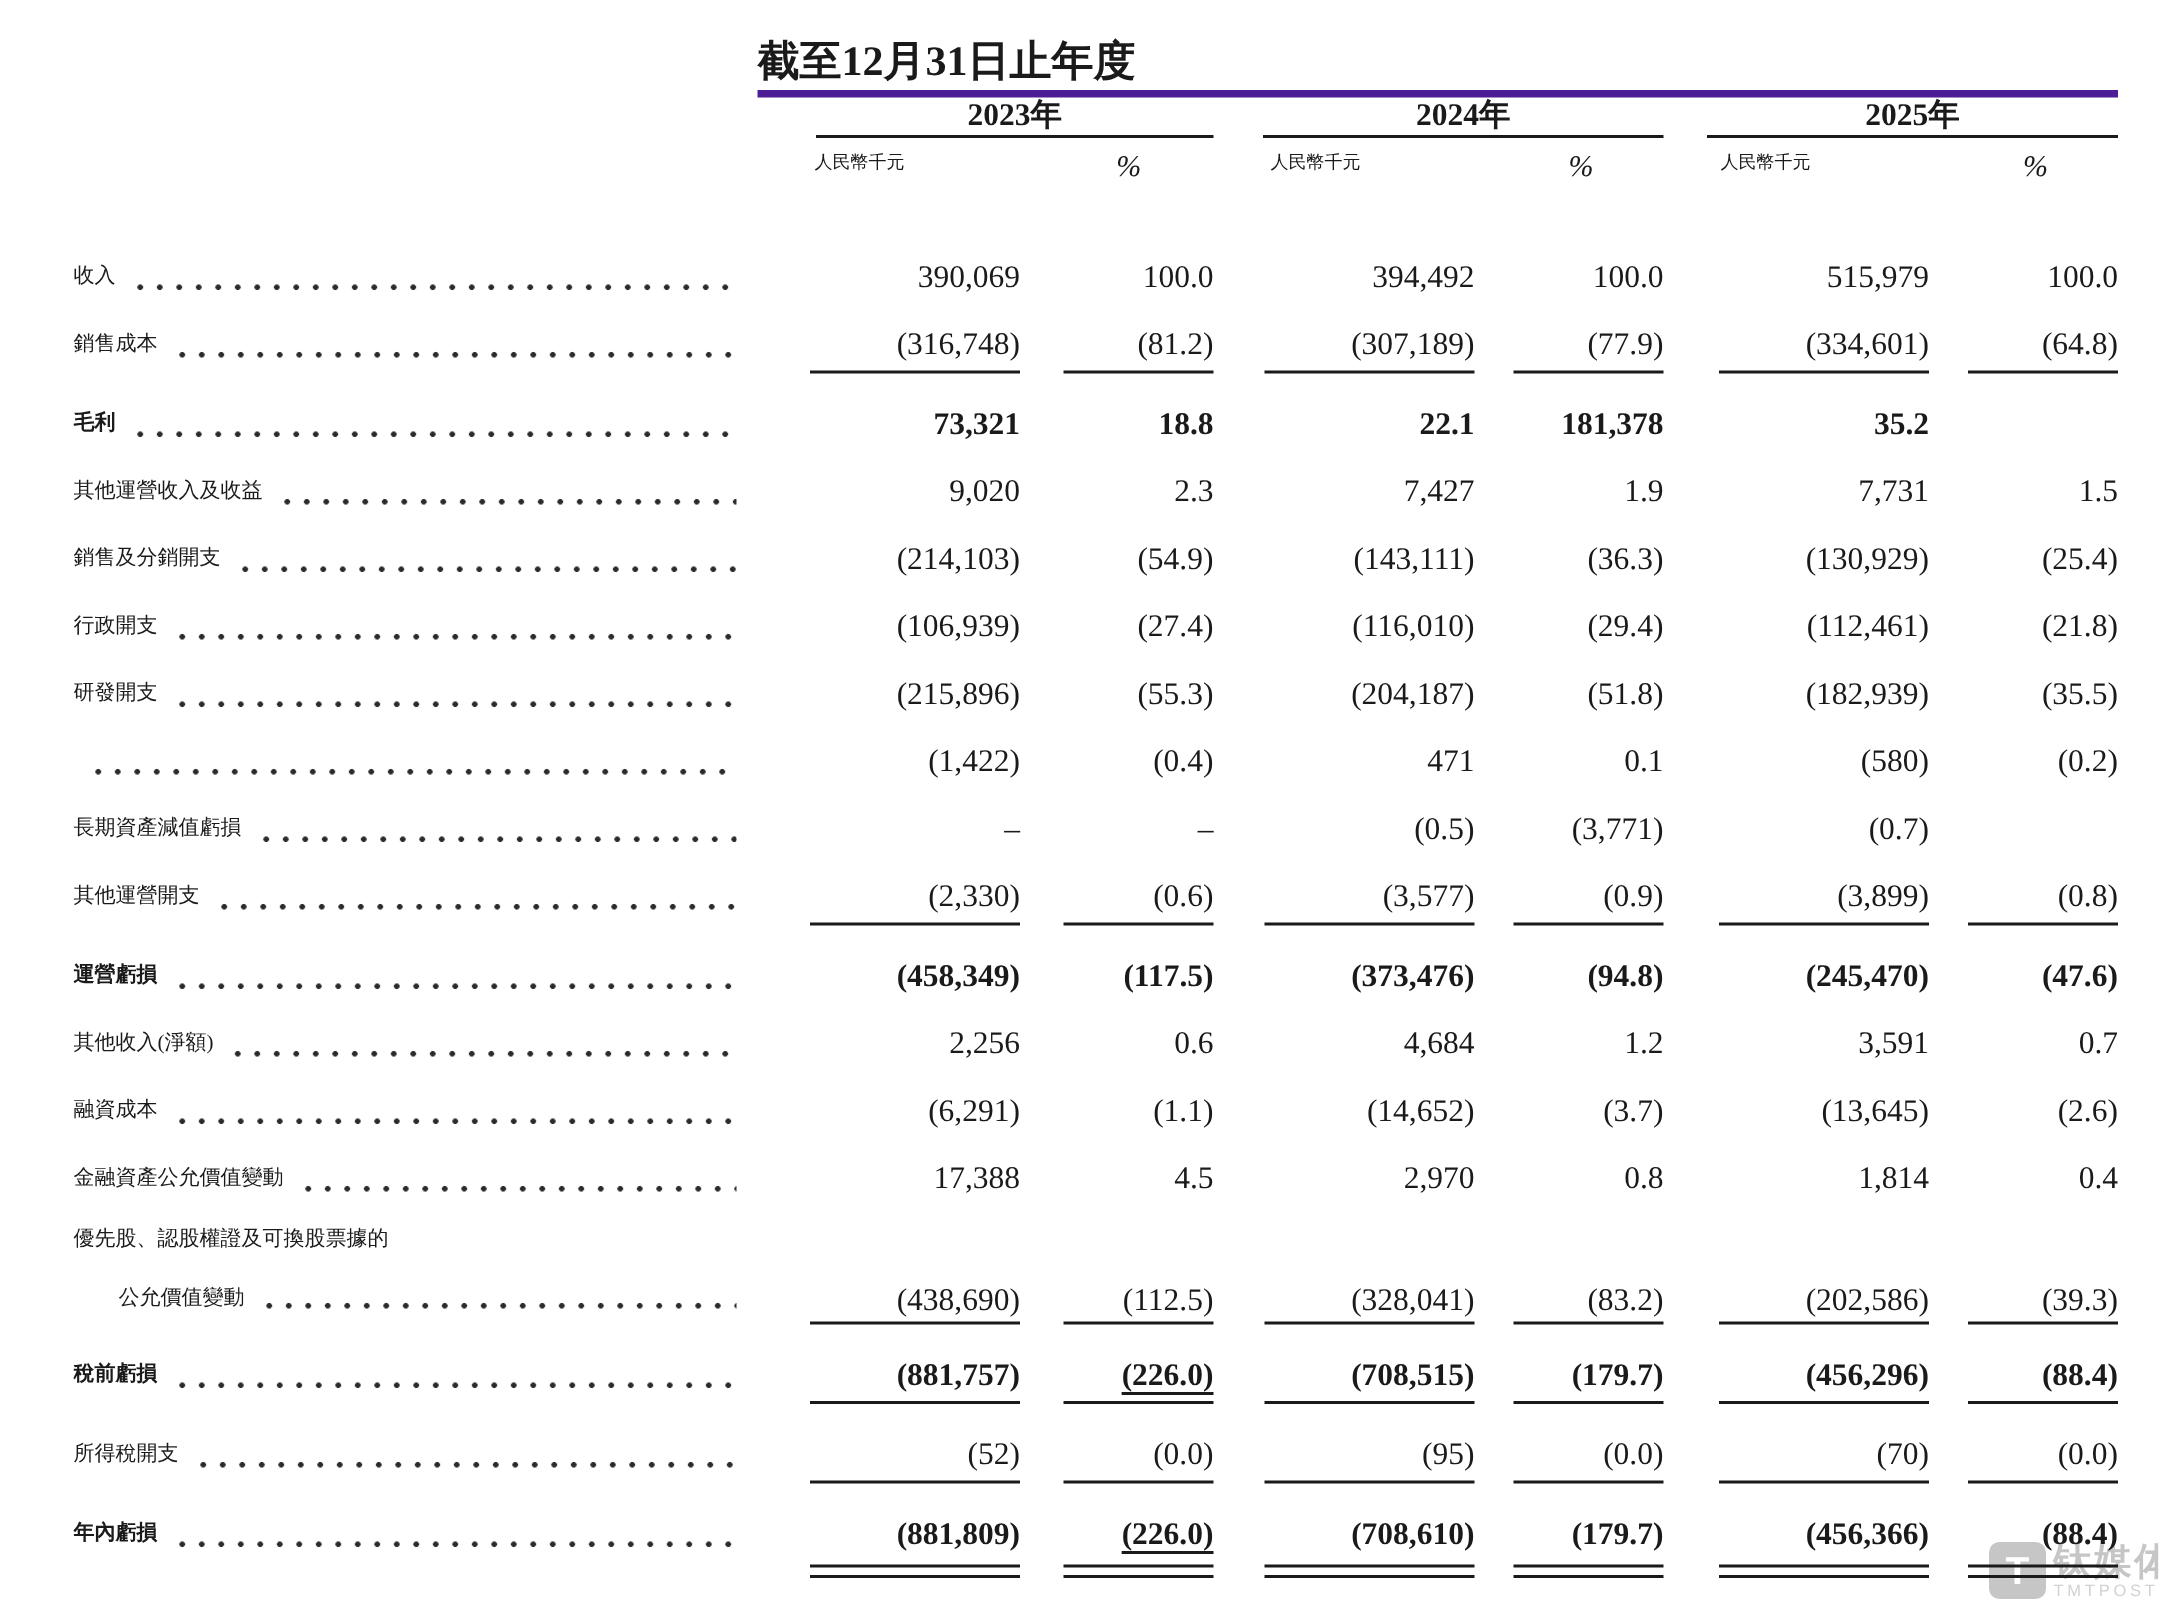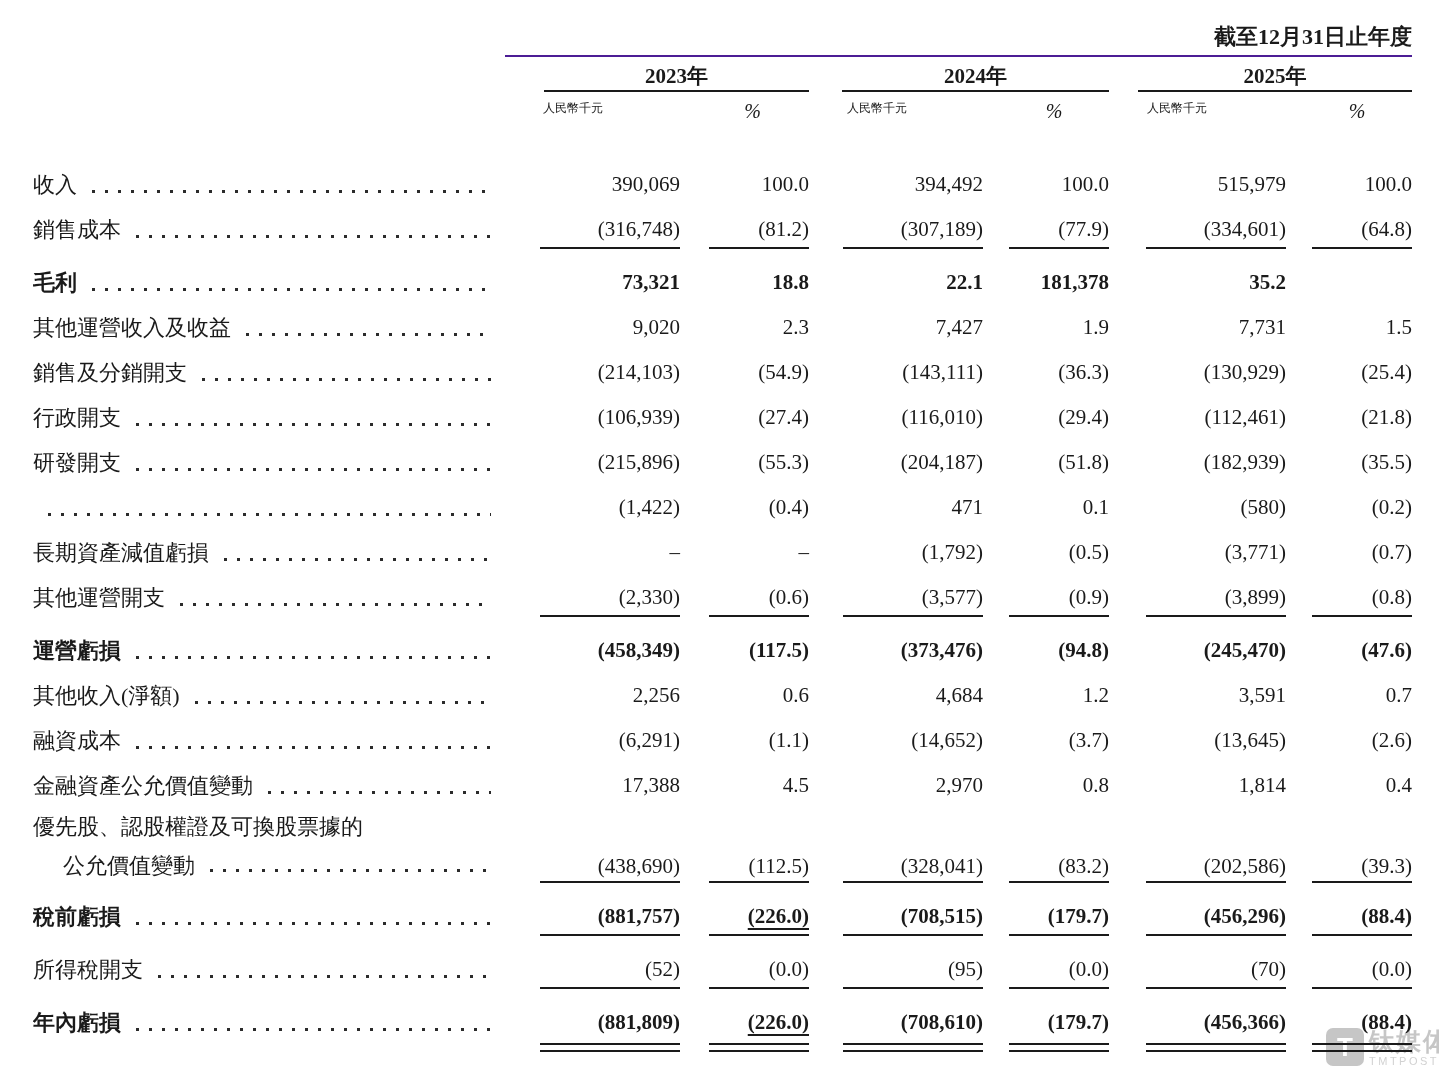--- a/index.html
+++ b/index.html
@@ -3,37 +3,37 @@
 <meta charset="utf-8">
 <style>
   html,body{margin:0;padding:0;background:#fff;}
   .page{position:relative;width:1439px;height:1082px;background:#ffffff;overflow:hidden;
         font-family:"Liberation Serif","DejaVu Serif",serif;color:#1a1a1a;}
   .content{position:relative;z-index:1;margin:14px 27px 0 33px;width:1379px;}
   .grid{display:grid;grid-template-columns:472px 175px 129px 174px 126px 177px 126px;}
 
   
   .title-row{height:43px;}
-  .title-span{grid-column:2/8;text-align:right;font-weight:bold;font-size:22px;
-              border-bottom:2px solid #4c1d95;padding-top:8px;}
+  .title-span{grid-column:2/8;text-align:left;font-weight:bold;font-size:28px;
+              border-bottom:5px solid #4c1d95;padding-top:8px;}
   .years-row{height:35px;}
   .year-group{display:flex;}
   .year-rule{margin-left:auto;text-align:center;font-weight:bold;font-size:21px;
              border-bottom:2px solid #1a1a1a;padding-top:5px;}
   .yw0{width:265px;} .yw1{width:267px;} .yw2{width:274px;}
   .subheader-row{height:36px;margin-bottom:34px;}
   .amt-h{font-size:12px;text-align:left;padding-left:38px;padding-top:8px;}
   .pct-h{font-size:20px;font-style:italic;text-align:center;padding-left:16px;padding-top:8px;}
 
   
   .row{height:45px;line-height:45px;font-size:21px;}
   .row.bold{font-weight:bold;}
   .row.row-labelonly{height:38px;line-height:38px;font-family:Liberation Serif, serif;}
   .row.row-indent{height:40px;line-height:40px;}
-  .label{display:flex;font-size:22px;overflow:hidden;}
+  .label{display:flex;font-size:14px;overflow:hidden;margin-left:16px;}
   .label-text{white-space:nowrap;}
   .label.indent{padding-left:30px;}
   .leader{flex:1;margin:0 14px 0 10px;
           background-image:radial-gradient(circle,#2b2b2b 1.7px,transparent 2px);
           background-size:13px 5px;background-repeat:repeat-x;
           background-position:left calc(100% - 13px);}
   .cell{text-align:right;position:relative;white-space:nowrap;}
   .cell.u{text-decoration:underline;text-underline-offset:5px;text-decoration-thickness:2px;}
 
   
@@ -178,21 +178,20 @@
           <div class="cell amt">(580)</div>
           <div class="cell pct">(0.2)</div>
         </div>
         <div class="grid row">
           <div class="label">
             <span class="label-text">長期資產減值虧損</span>
             <span class="leader"></span>
           </div>
           <div class="cell amt">–</div>
           <div class="cell pct">–</div>
-          <div class="cell amt">(1,792)</div>
           <div class="cell pct">(0.5)</div>
           <div class="cell amt">(3,771)</div>
           <div class="cell pct">(0.7)</div>
         </div>
         <div class="grid row rule-single">
           <div class="label">
             <span class="label-text">其他運營開支</span>
             <span class="leader"></span>
           </div>
           <div class="cell amt">(2,330)</div>

